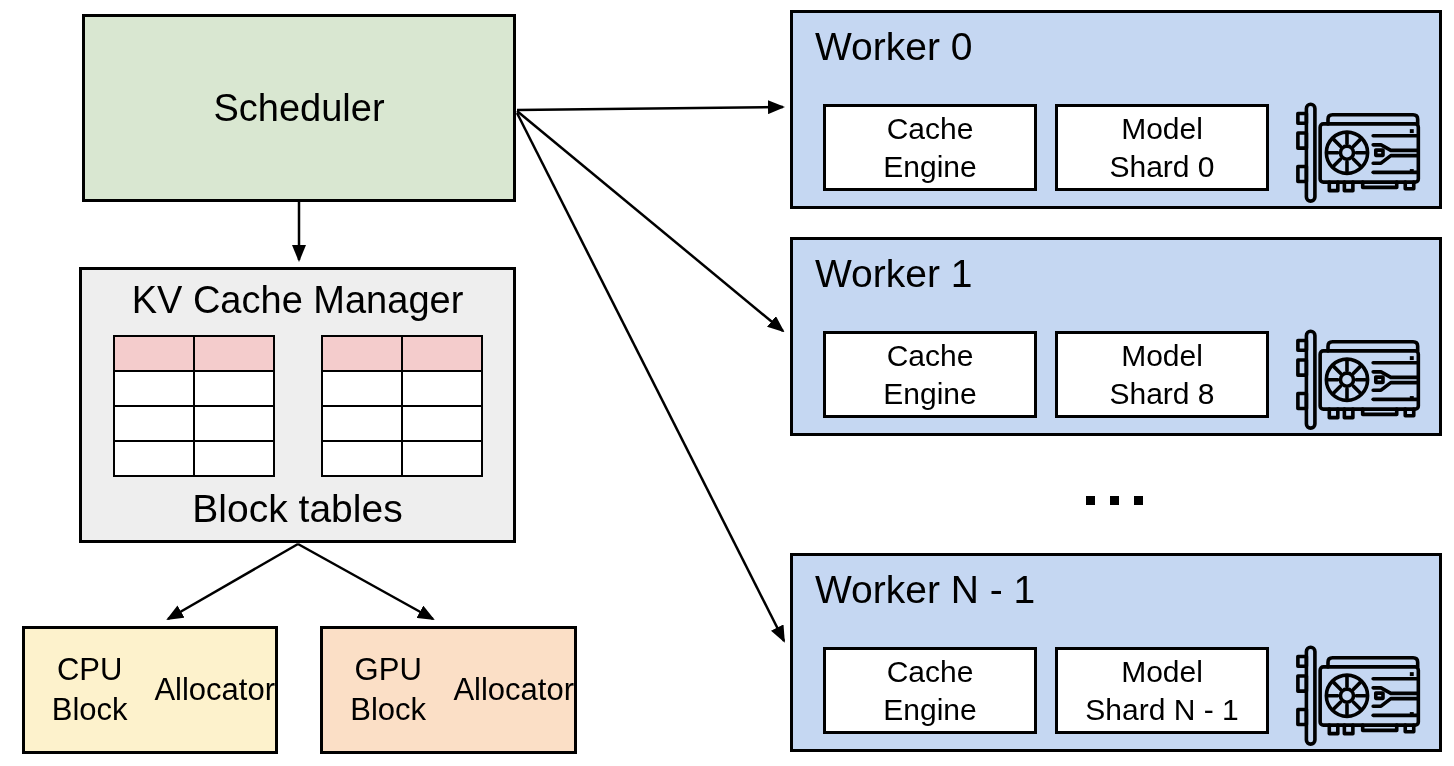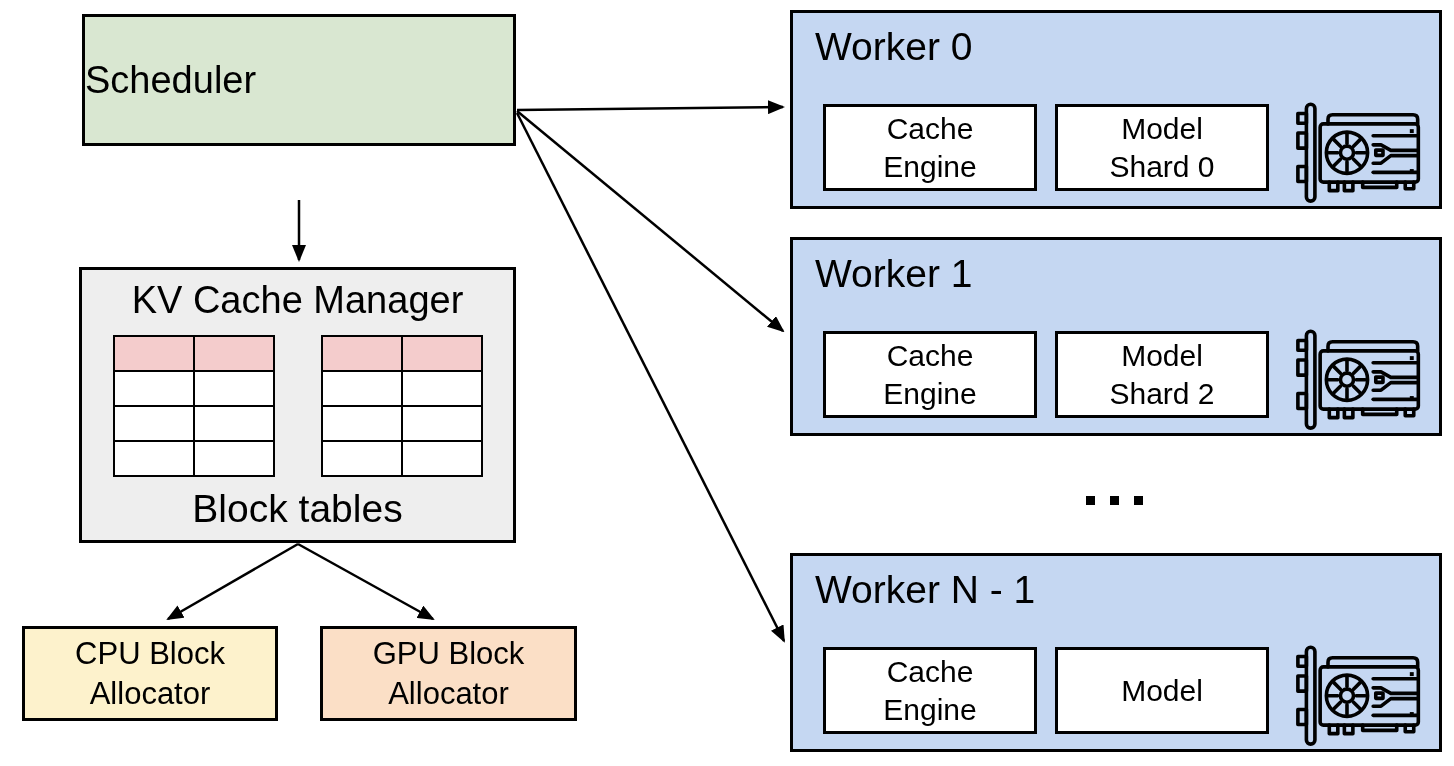--- a/index.html
+++ b/index.html
@@ -9,23 +9,23 @@
     background:#ffffff;
     font-family:"Liberation Sans", sans-serif;
     color:#000;
     overflow:hidden;
   }
   .arrows{position:absolute;left:0;top:0;width:1454px;height:766px;z-index:1;}
   .box{position:absolute;box-sizing:border-box;border:3px solid var(--stroke);z-index:2;}
 
   
   .scheduler{
-    left:82px;top:14px;width:434px;height:132px;
+    left:82px;top:14px;width:434px;height:188px;
     background:var(--scheduler-fill);
-    display:flex;align-items:center;
+    display:flex;align-items:center;justify-content:center;
     font-size:38px;
   }
 
   
   .kv{
     left:79px;top:267px;width:437px;height:276px;
     background:var(--kv-fill);
     display:flex;flex-direction:column;align-items:center;
   }
   .kv-title{margin-top:8px;font-size:38px;line-height:44px;}
@@ -38,22 +38,22 @@
     grid-template-columns:1fr 1fr;
     grid-template-rows:1fr 1fr 1fr 1fr;
     gap:2px;
   }
   .btable .cell{background:#ffffff;}
   .btable .cell.hdr{background:var(--table-header-fill);}
   .kv-caption{margin-top:10px;font-size:39px;}
 
   
   .alloc{
-    top:626px;height:95px;
-    display:flex;flex-direction:column;align-items:center;justify-content:center;
+    top:626px;height:128px;
+    display:flex;flex-direction:row;align-items:center;justify-content:center;
     font-size:31px;line-height:40px;text-align:center;
   }
   .alloc.cpu{left:22px;width:256px;background:var(--cpu-fill);}
   .alloc.gpu{left:320px;width:257px;background:var(--gpu-fill);}
 
   
   .worker{
     left:790px;width:652px;height:199px;
     background:var(--worker-fill);
   }
@@ -182,21 +182,21 @@
   </div>
 
   <div class="box worker" style="top:237px;padding-left:46px;">
     <div class="worker-title">Worker 1</div>
     <div class="inner-box cache">
       <div>Cache</div>
       <div>Engine</div>
     </div>
     <div class="inner-box model">
       <div>Model</div>
-      <div>Shard 2</div>
+      <div>Shard 8</div>
     </div>
     <svg class="gpu-icon" viewBox="0 0 420 330">
       <g stroke="#000" stroke-width="11" fill="none" stroke-linejoin="round" stroke-linecap="round">
         <rect x="34" y="10" width="26" height="296" rx="13"></rect>
         <rect x="8" y="38" width="26" height="30"></rect>
         <rect x="8" y="98" width="26" height="46"></rect>
         <rect x="8" y="200" width="26" height="46"></rect>
         <path d="M100 70 V56 Q100 42 114 42 H360 Q374 42 374 56 V70"></path>
         <rect x="76" y="70" width="300" height="178" rx="10"></rect>
         <circle cx="158" cy="158" r="63"></circle>
@@ -231,20 +231,21 @@
   </div>
 
   <div class="box worker" style="top:553px;">
     <div class="worker-title">Worker N - 1</div>
     <div class="inner-box cache">
       <div>Cache</div>
       <div>Engine</div>
     </div>
     <div class="inner-box model">
       <div>Model</div>
+      <div>Shard N - 1</div>
     </div>
     <svg class="gpu-icon" viewBox="0 0 420 330">
       <g stroke="#000" stroke-width="11" fill="none" stroke-linejoin="round" stroke-linecap="round">
         <rect x="34" y="10" width="26" height="296" rx="13"></rect>
         <rect x="8" y="38" width="26" height="30"></rect>
         <rect x="8" y="98" width="26" height="46"></rect>
         <rect x="8" y="200" width="26" height="46"></rect>
         <path d="M100 70 V56 Q100 42 114 42 H360 Q374 42 374 56 V70"></path>
         <rect x="76" y="70" width="300" height="178" rx="10"></rect>
         <circle cx="158" cy="158" r="63"></circle>

